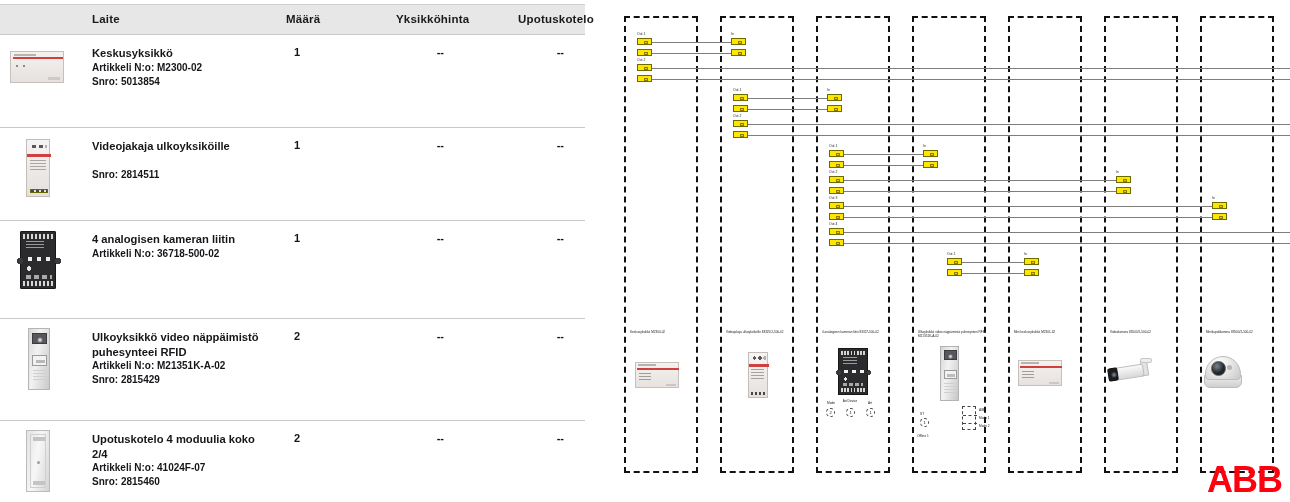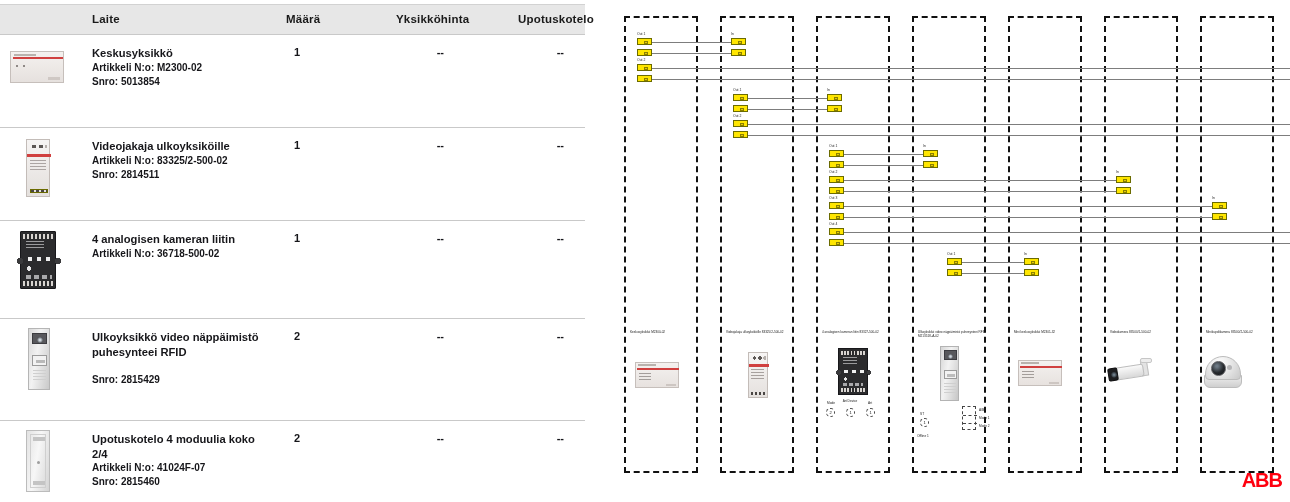--- a/index.html
+++ b/index.html
@@ -394,21 +394,21 @@
     border: 1px solid #5a5a5e;
   }
   .di-dome .ir {
     position: absolute; left: 23px; top: 9px; width: 5px; height: 5px; border-radius: 50%;
     background: #b6b6b8;
   }
 
   
   #abb-logo {
     position: absolute; right: 8px; bottom: 8px;
-    font-size: 20px; font-weight: bold; letter-spacing: -1px;
+    font-size: 36px; font-weight: bold; letter-spacing: -1px;
     color: #FF000F; font-family: "Liberation Sans", sans-serif;
     line-height: 28px;
   }
 </style>
 </head>
 <body>
 
 <div id="page">
 
   <div id="parts-panel">
@@ -444,21 +444,20 @@
           <div class="dev">
               <div class="dev-din-tall">
                 <div class="leds"></div>
                 <div class="band"></div>
                 <div class="txt"></div>
                 <div class="term"></div>
               </div>
             </div>
         </div>
         <div class="name">Videojakaja ulkoyksiköille</div>
-        <div class="meta" style="top:26px">Artikkeli N:o: 83325/2-500-02</div>
         <div class="meta" style="top:40px">Snro: 2814511</div>
         <div class="qty">1</div>
         <div class="unit">--</div>
         <div class="total">--</div>
       </div>
 
       <div class="row" style="height:98px">
         <div class="thumb">
           <div class="dev">
               <div class="dev-black">
@@ -483,20 +482,21 @@
         <div class="thumb">
           <div class="dev">
               <div class="dev-panel">
                 <div class="cam"></div>
                 <div class="kp"></div>
                 <div class="grill"></div>
               </div>
             </div>
         </div>
         <div class="name">Ulkoyksikkö video näppäimistö puhesynteei RFID</div>
+        <div class="meta" style="top:40px">Artikkeli N:o: M21351K-A-02</div>
         <div class="meta" style="top:54px">Snro: 2815429</div>
         <div class="qty">2</div>
         <div class="unit">--</div>
         <div class="total">--</div>
       </div>
 
       <div class="row" style="height:80px">
         <div class="thumb">
           <div class="dev">
               <div class="dev-box">

